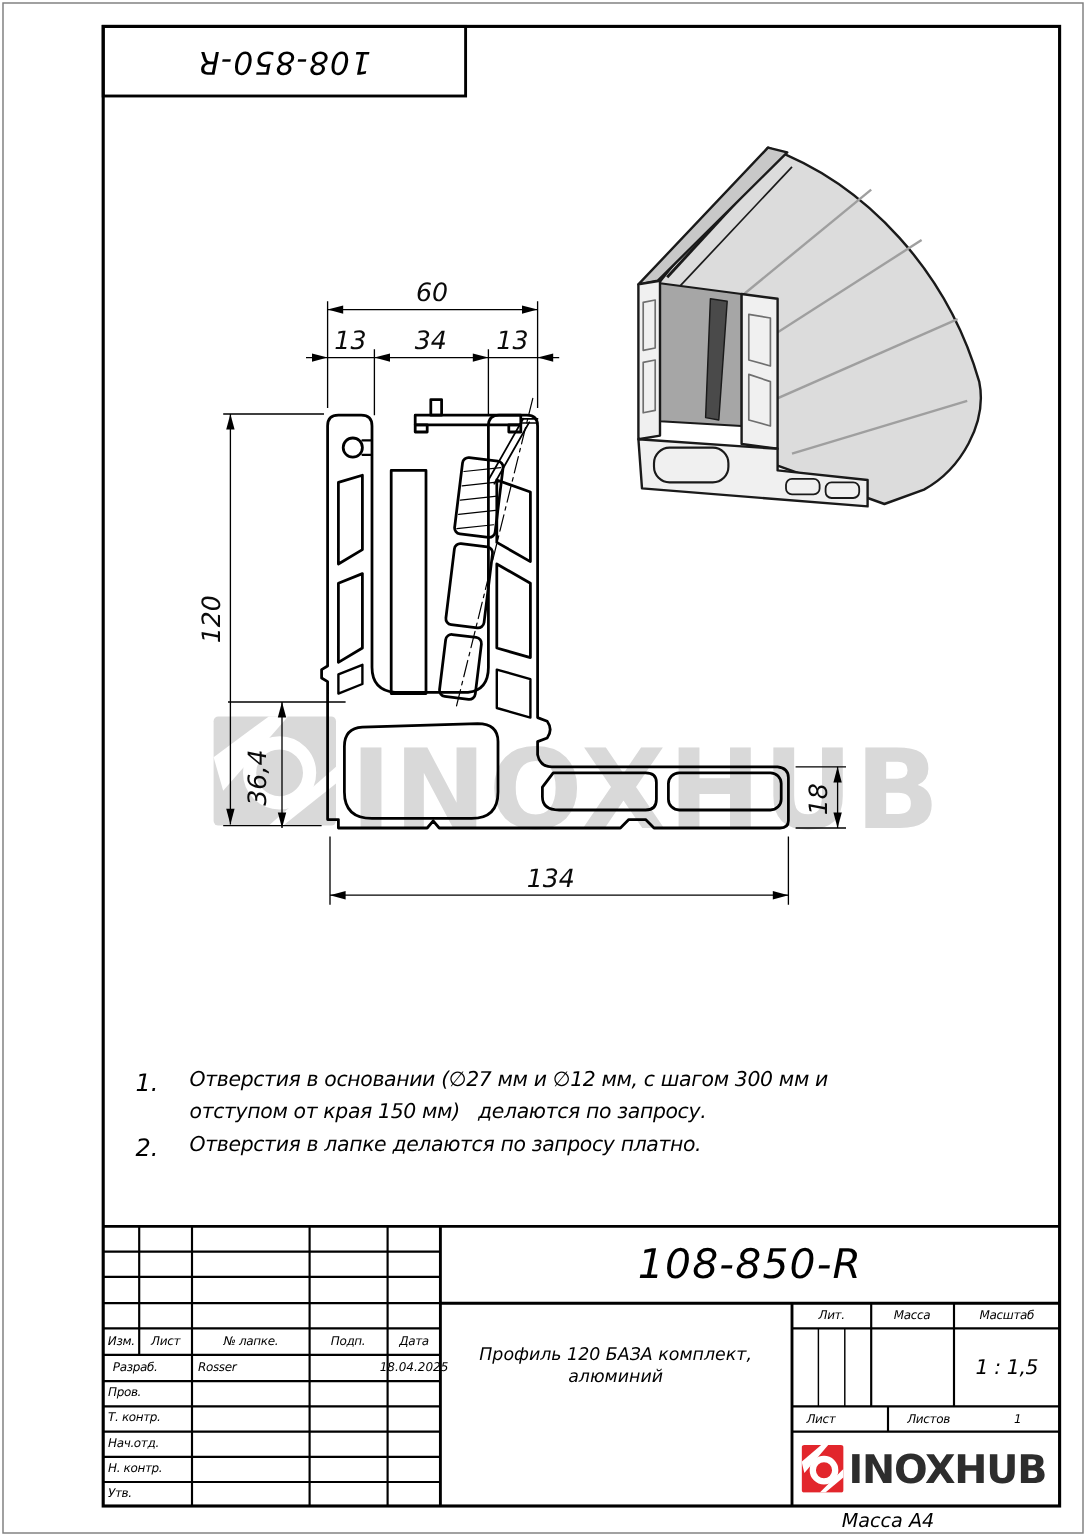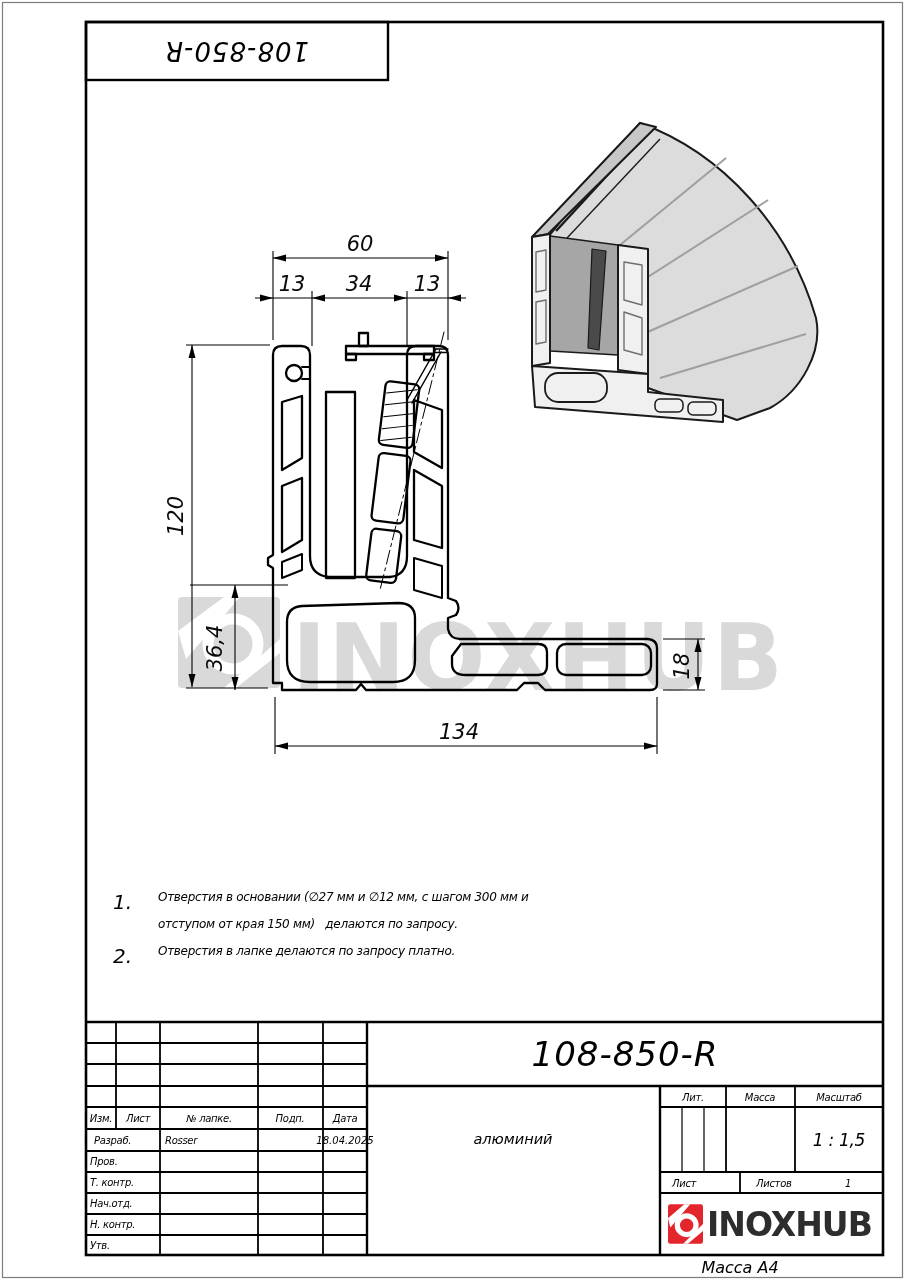--- a/index.html
+++ b/index.html
@@ -5,21 +5,21 @@
   html,body{margin:0;padding:0;background:#ffffff;}
   .page{position:relative;width:905px;height:1280px;background:#ffffff;overflow:hidden;
         font-family:"DejaVu Sans",sans-serif;color:#000;}
   .main-svg{position:absolute;left:0;top:0;}
   .abs{position:absolute;}
   
   .rot-box{left:86px;top:22px;width:302px;height:58px;display:flex;align-items:center;justify-content:center;}
   .rot-box span{display:block;transform:rotate(180deg);font-size:26px;font-style:italic;letter-spacing:1px;}
   
   .note-num{font-size:20px;font-style:italic;}
-  .note-line{font-size:12px;font-style:italic;letter-spacing:-0.3px;white-space:pre;}
+  .note-line{font-size:17px;font-style:italic;letter-spacing:-0.3px;white-space:pre;}
   
   .tb{font-size:10px;font-style:italic;letter-spacing:-0.3px;white-space:nowrap;}
   .tb-c{transform:translate(-50%,-50%);}
   .tb-l{transform:translate(0,-50%);}
   .doc-big{font-size:34px;font-style:italic;letter-spacing:1px;}
   .descr{font-size:14.5px;font-style:italic;line-height:19px;text-align:center;width:290px;}
   .date-sm{font-size:10px;font-style:italic;}
   .fmt{font-size:16px;font-style:italic;}
   
   .logo-wrap{left:668px;top:1200px;width:212px;height:48px;display:flex;align-items:center;gap:4px;}
@@ -213,20 +213,21 @@
     <div class="abs date-sm tb-c" style="left:345px;top:1140px;">18.04.2025</div>
     <div class="abs tb tb-l" style="left:90px;top:1161px;">Пров.</div>
     <div class="abs tb tb-l" style="left:90px;top:1182px;">Т. контр.</div>
     <div class="abs tb tb-l" style="left:90px;top:1203px;">Нач.отд.</div>
     <div class="abs tb tb-l" style="left:90px;top:1224px;">Н. контр.</div>
     <div class="abs tb tb-l" style="left:90px;top:1245px;">Утв.</div>
 
     <div class="abs doc-big tb-c" style="left:625px;top:1054px;">108-850-R</div>
 
     <div class="abs descr tb-c" style="left:513px;top:1139px;">
+      <div>Профиль 120 БАЗА комплект,</div>
       <div>алюминий</div>
     </div>
 
     <div class="abs tb tb-c" style="left:693px;top:1097px;">Лит.</div>
     <div class="abs tb tb-c" style="left:760px;top:1097px;">Масса</div>
     <div class="abs tb tb-c" style="left:839px;top:1097px;">Масштаб</div>
     <div class="abs tb tb-c" style="left:839px;top:1140px;font-size:17px;">1 : 1,5</div>
 
     <div class="abs tb tb-l" style="left:672px;top:1183px;">Лист</div>
     <div class="abs tb tb-l" style="left:756px;top:1183px;">Листов</div>

